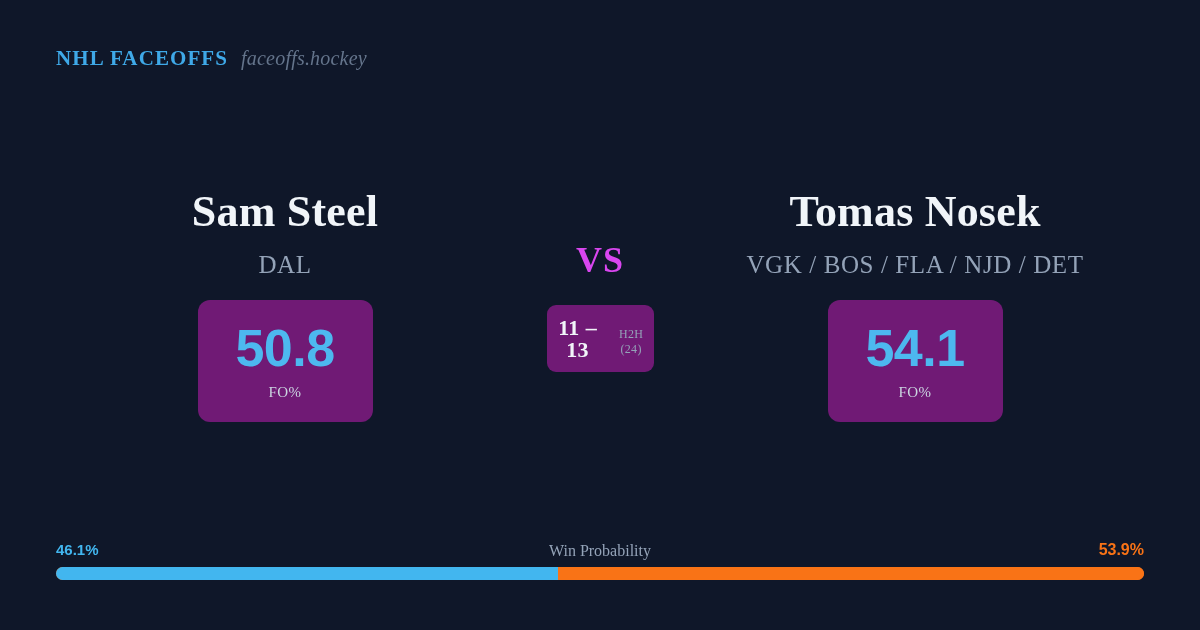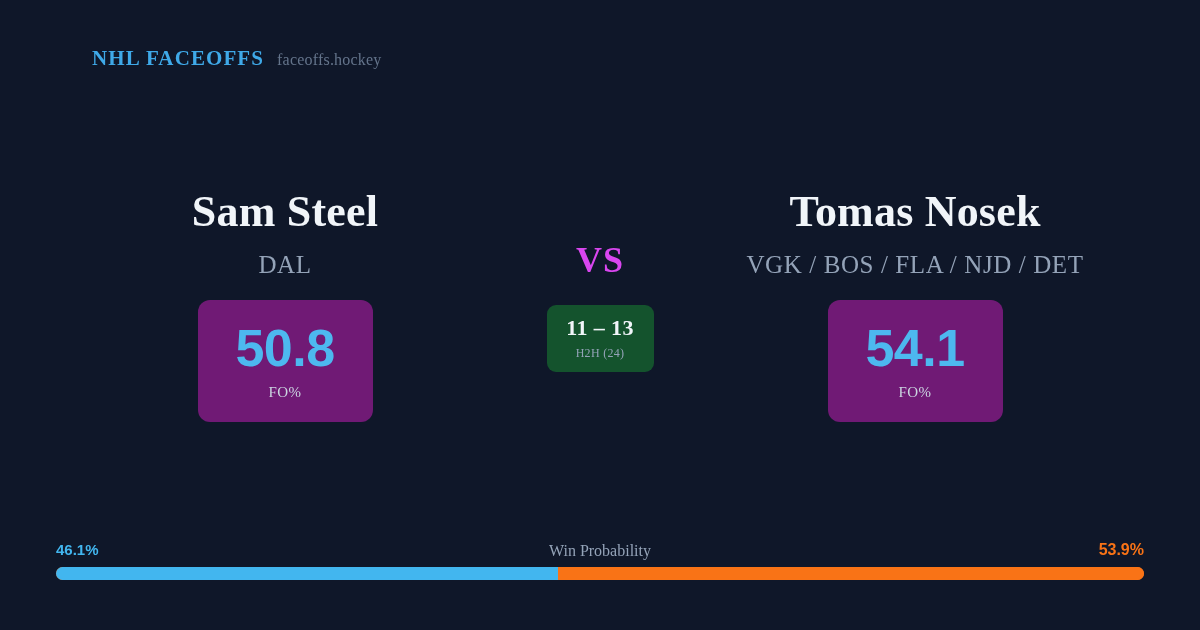--- a/index.html
+++ b/index.html
@@ -10,25 +10,24 @@
     overflow:hidden;
   }
   .page { position:relative; width:1200px; height:630px; background:#0f1729; }
 
   
   .header { position:absolute; left:56px; top:46px; display:flex; align-items:baseline; gap:13px; }
   .brand {
     font-family:"Liberation Serif", serif;
     font-weight:700; font-size:21px; letter-spacing:1.1px;
     color:#3fa9e8;
-    margin-left:36px;
   }
   .brand-sub {
     font-family:"Liberation Serif", serif;
-    font-size:16px; color:#64748b; letter-spacing:0.2px;
+    font-size:20px; color:#64748b; letter-spacing:0.2px;font-style:italic;
   }
 
   
   .compare { position:absolute; left:0; top:190px; width:1200px; height:250px; }
 
   .side { position:absolute; top:0; width:430px; text-align:center; }
   .side-left  { left:70px; }
   .side-right { left:700px; }
 
   .player-name {
@@ -67,23 +66,23 @@
   .center { position:absolute; left:500px; top:0; width:200px; text-align:center; }
   .vs-text {
     font-family:"Liberation Serif", serif;
     font-weight:700; font-size:36px; line-height:1;
     color:#d946ef; letter-spacing:1px;
     margin-top:52px;
   }
   .h2h-box {
     margin:27px auto 0;
     width:107px; height:67px;
-    background:#14532d;
+    background:#701a75;
     border-radius:9px;
-    display:flex; flex-direction:column;
+    display:flex; 
     align-items:center; justify-content:center;
   }
   .h2h-score {
     font-family:"Liberation Serif", serif;
     font-weight:700; font-size:22px; line-height:1;
     color:#f1f5f9; letter-spacing:0.4px;
   }
   .h2h-label {
     margin-top:7px;
     font-family:"Liberation Serif", serif;

